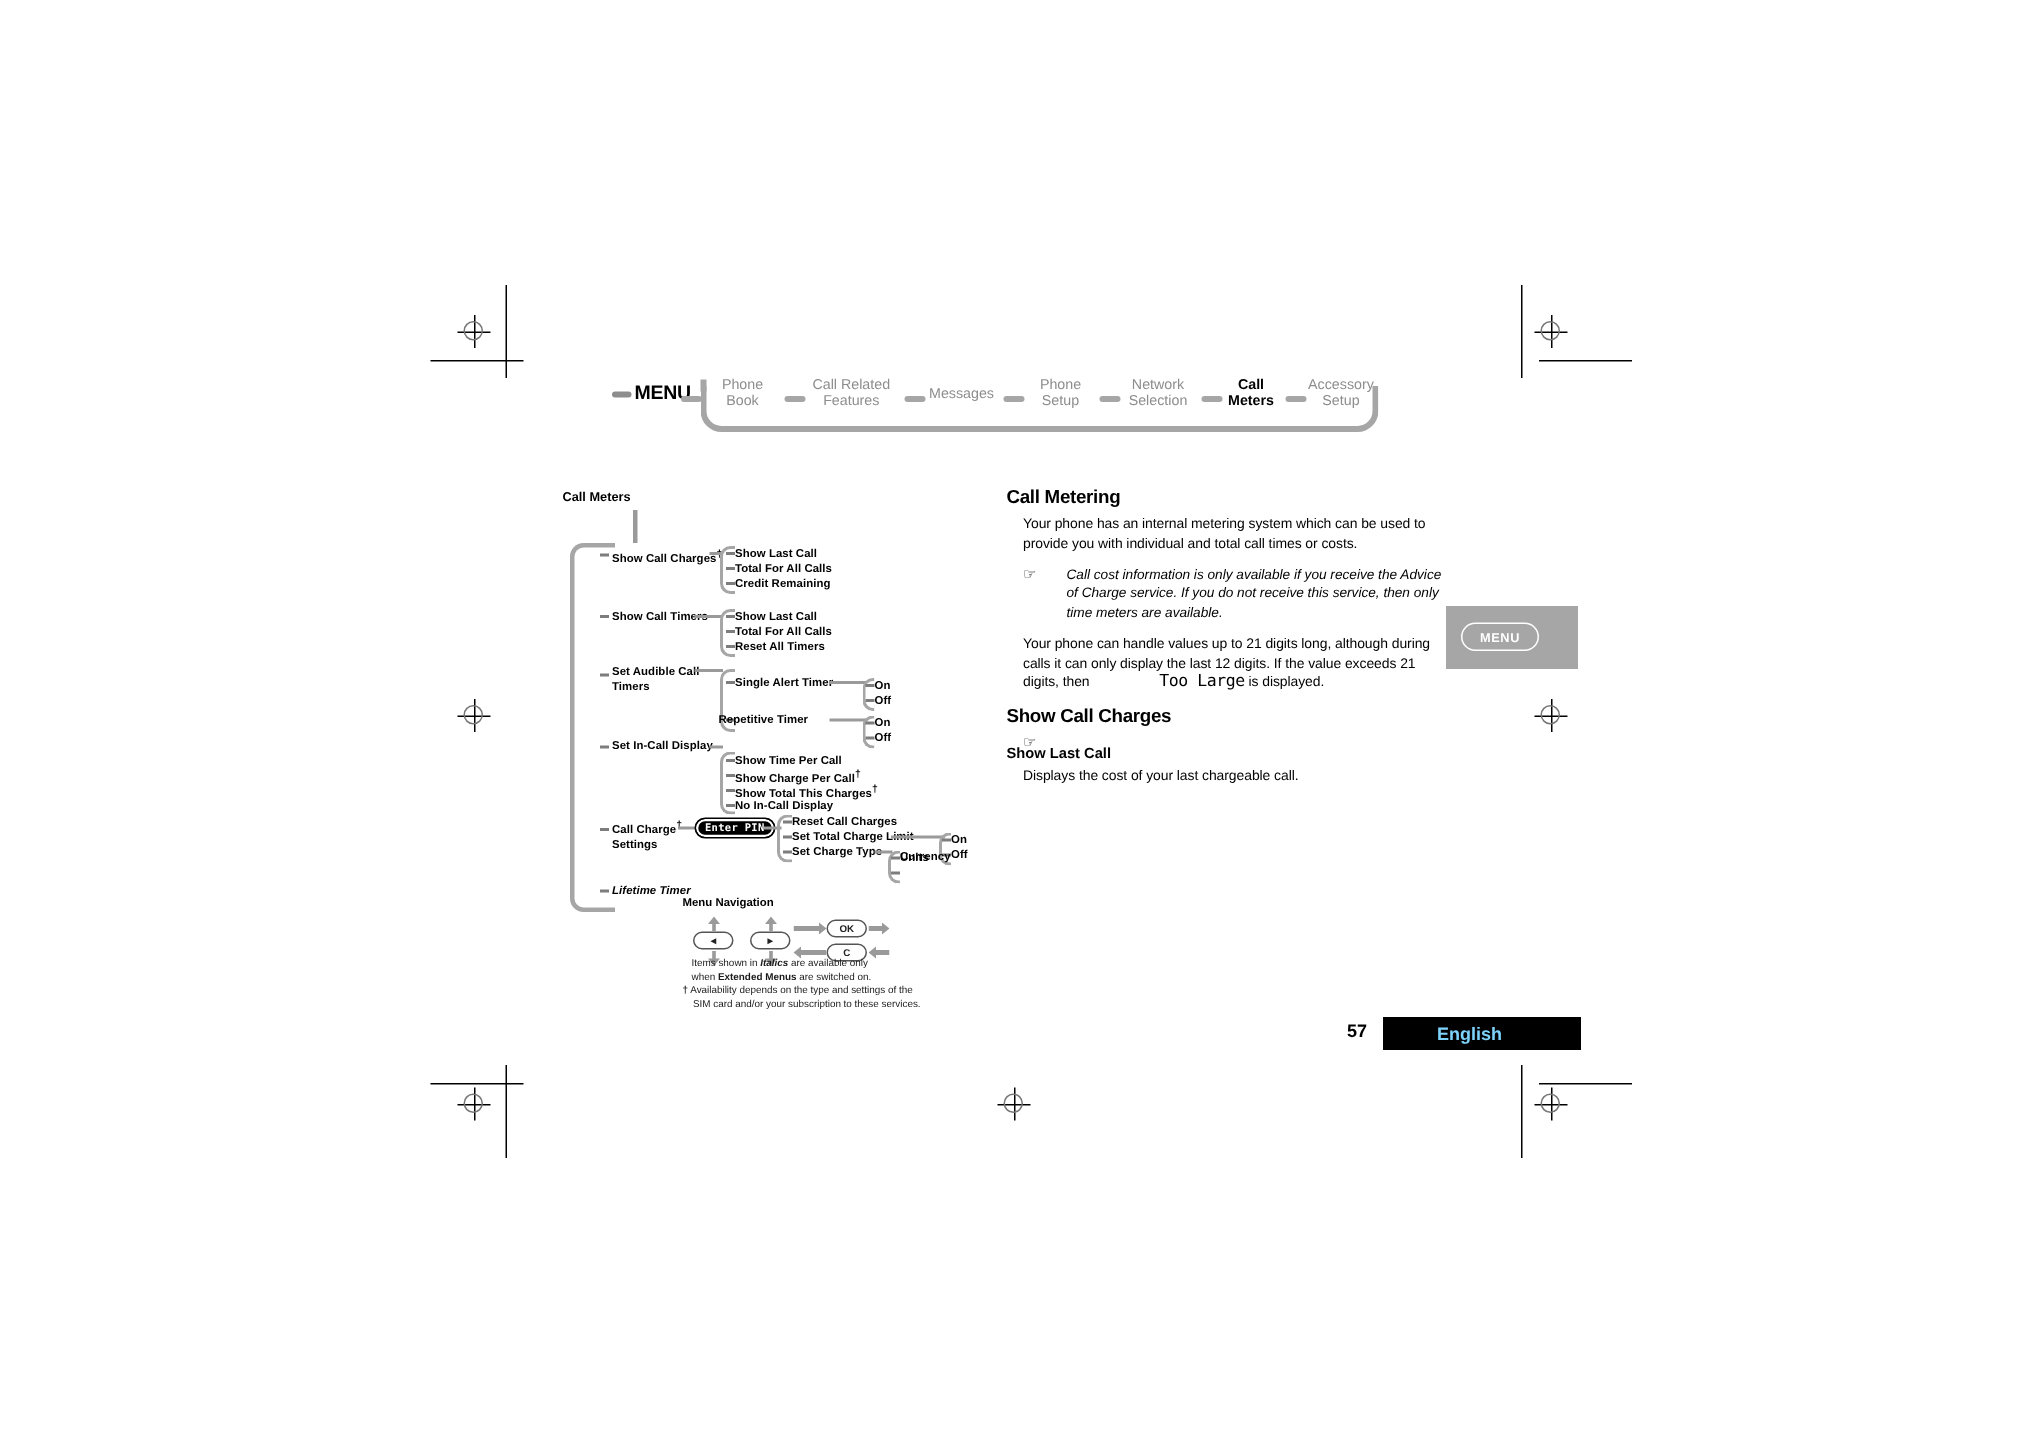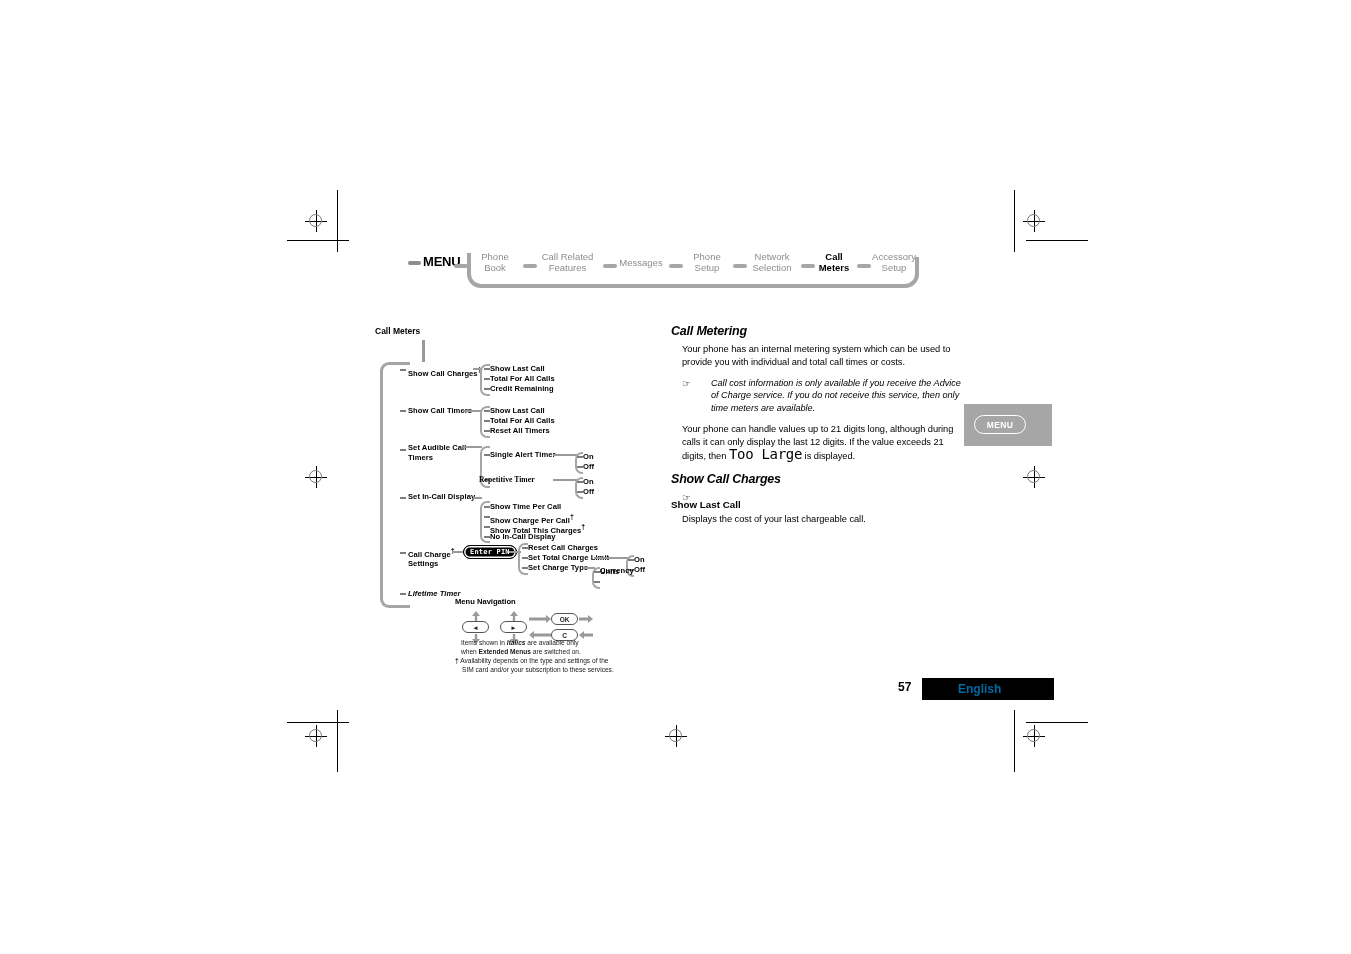--- a/index.html
+++ b/index.html
@@ -30,21 +30,21 @@
     box-sizing:border-box;
   }
   .track:before{content:"";position:absolute;left:-4px;top:-4px;width:4px;height:8px;background:#a6a6a6;}
   .crumb{position:absolute;text-align:center;font-size:9.5px;line-height:11px;color:#8d8d8d;}
   .crumb.active{color:#000;font-weight:bold;}
   .conn{position:absolute;height:4px;background:#a6a6a6;border-radius:2px;top:18px;}
 
   
   .pagenum{position:absolute;left:898px;top:680px;font-size:12px;font-weight:bold;}
   .langbar{position:absolute;left:922px;top:678px;width:132px;height:22px;background:#000;}
-  .langbar span{position:absolute;left:36px;top:4px;color:#0369a1;font-size:12px;font-weight:bold;}
+  .langbar span{position:absolute;left:36px;top:4px;color:#7dd3fc;font-size:12px;font-weight:bold;}
 
   
   .sidetab{position:absolute;left:964px;top:404px;width:88px;height:42px;background:#a6a6a6;}
   .pill{
     position:absolute;left:10px;top:11px;width:52px;height:19px;
     border:1.6px solid #fff;border-radius:10px;box-sizing:border-box;
     color:#fff;font-size:8.5px;font-weight:bold;letter-spacing:.4px;
     display:flex;align-items:center;justify-content:center;
   }
 
@@ -83,37 +83,37 @@
     box-sizing:border-box;display:flex;align-items:center;justify-content:center;
     font-size:6.5px;font-weight:bold;color:#222;background:#fff;
   }
   .legendtext{position:absolute;font-size:6.6px;line-height:8.6px;color:#1a1a1a;}
   .legendtext b{font-weight:bold;}
   .legendtext i{font-style:italic;font-weight:bold;}
 
   
   .content{position:absolute;left:671px;top:324px;width:292px;}
   h2.sec{
-    font-size:12.5px;font-weight:bold;font-style:italic;margin:0 0 5px 0;
+    font-size:12.5px;font-weight:bold;margin:0 0 5px 0;
     letter-spacing:-0.2px;
   }
   h3.sub{font-size:9.8px;font-weight:bold;margin:13px 0 3px 0;}
   p.body{
     font-size:9.3px;line-height:12.6px;margin:0 0 9px 0;padding-left:11px;
     letter-spacing:-0.05px;
   }
   .note{
     position:relative;font-size:9.1px;line-height:12.3px;font-style:italic;
     margin:0 0 9px 0;padding-left:40px;
   }
   .note .handicon{
     position:absolute;left:11px;top:1px;font-style:normal;font-size:10px;
     letter-spacing:-1px;
   }
-  .lcd{font-family:"DejaVu Sans Mono", monospace;font-size:14px;letter-spacing:-.3px;}
+  .lcd{font-family:"DejaVu Sans Mono", monospace;font-size:11px;letter-spacing:-.3px;margin-left:44px;}
 </style>
 </head>
 <body>
 
 <div class="page">
 
   <div class="regmark" style="left:305px;top:210px;">
     <div class="h"></div>
       <div class="v"></div>
       <div class="c"></div>
@@ -255,21 +255,21 @@
     <div class="tick" style="left:114px;top:94px;"></div>
     <div class="nodelabel" style="left:120px;top:90px;">Total For All Calls</div>
     <div class="tick" style="left:114px;top:104px;"></div>
     <div class="nodelabel" style="left:120px;top:100px;">Reset All Timers</div>
 
     <div class="hline" style="left:93px;top:120px;width:19px;"></div>
     <div class="spine2" style="left:110px;top:120px;width:10px;height:42px;"></div>
     <div class="tick" style="left:114px;top:128px;"></div>
     <div class="nodelabel" style="left:120px;top:124px;">Single Alert Timer</div>
     <div class="tick" style="left:114px;top:153px;"></div>
-    <div class="nodelabel" style="left:109px;top:149px;font-family:Liberation Serif, serif;">Repetitive Timer</div>
+    <div class="nodelabel" style="left:109px;top:149px;">Repetitive Timer</div>
 
     <div class="hline" style="left:183px;top:128px;width:25px;"></div>
     <div class="spine2" style="left:205px;top:126px;width:8px;height:22px;"></div>
     <div class="tick" style="left:207px;top:130px;"></div>
     <div class="nodelabel" style="left:213px;top:126px;">On</div>
     <div class="tick" style="left:207px;top:140px;"></div>
     <div class="nodelabel" style="left:213px;top:136px;">Off</div>
 
     <div class="hline" style="left:183px;top:153px;width:25px;"></div>
     <div class="spine2" style="left:205px;top:151px;width:8px;height:22px;"></div>

